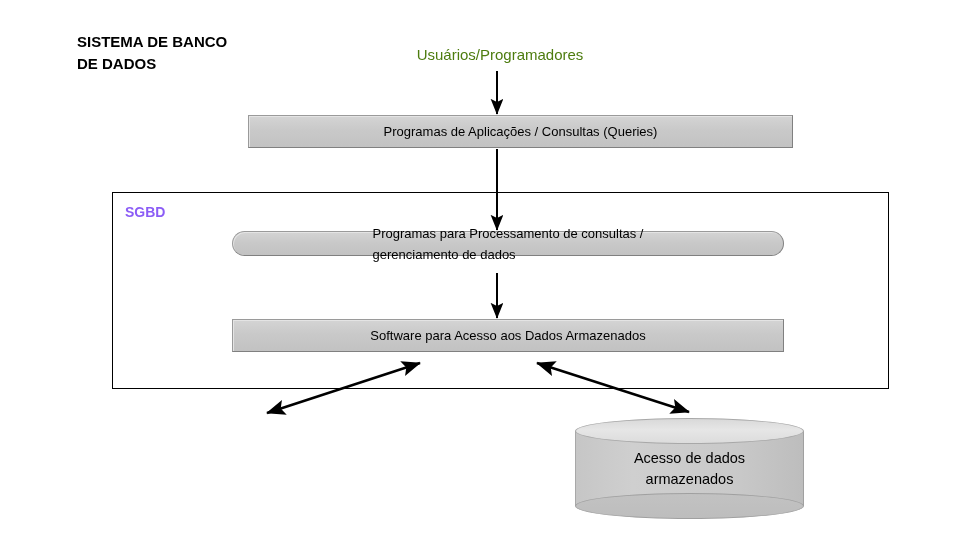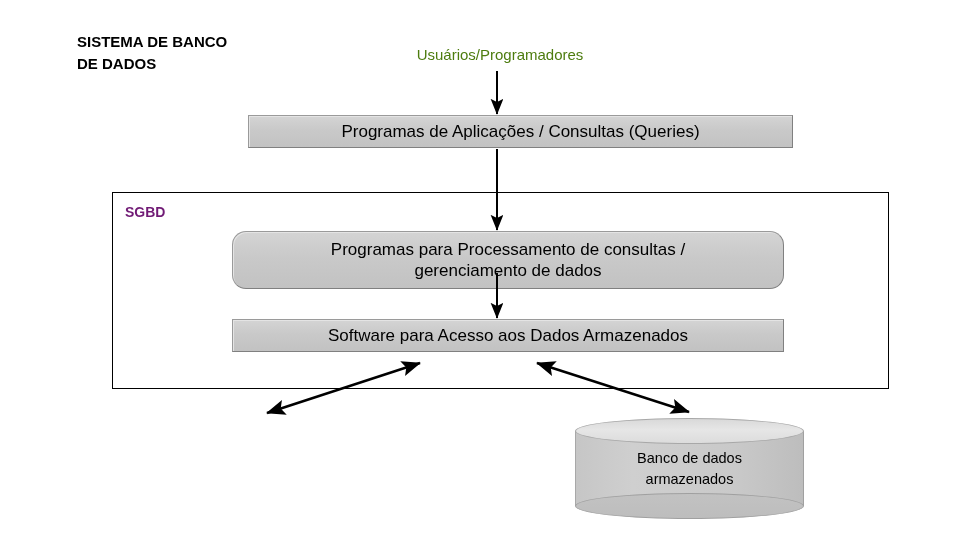--- a/index.html
+++ b/index.html
@@ -38,21 +38,21 @@
     font-size: 15px;
     font-weight: normal;
     color: #4d7c0f;
   }
   .sgbd-label {
     position: absolute;
     left: 125px;
     top: 204px;
     font-size: 14px;
     font-weight: bold;
-    color: #701a75;
+    color: #8b5cf6;
   }
 
   
   .sgbd-frame {
     position: absolute;
     left: 112px;
     top: 192px;
     width: 777px;
     height: 197px;
     border: 1.6px solid #000000;
@@ -65,28 +65,28 @@
     position: absolute;
     box-sizing: border-box;
     border: 1px solid #9a9a9a;
     border-right-color: #808080;
     border-bottom-color: #808080;
     background: linear-gradient(to bottom, #d4d4d4 0%, #c9c9c9 45%, #c2c2c2 100%);
     box-shadow: inset 1px 1px 0 #e4e4e4;
     display: flex;
     align-items: center;
     justify-content: center;
-    text-align: center;
-    font-size: 17px;
+    text-align: left;
+    font-size: 13px;
     color: #000000;
     line-height: 21px;
     white-space: pre-line;
   }
   #box-apps      { left: 248px; top: 115px; width: 545px; height: 33px; }
-  #box-queryproc { left: 232px; top: 231px; width: 552px; height: 58px; border-radius: 14px; }
+  #box-queryproc { left: 232px; top: 231px; width: 552px; height: 25px; border-radius: 14px; }
   #box-storage   { left: 232px; top: 319px; width: 552px; height: 33px; }
 
   
   .cyl {
     position: absolute;
   }
   .cyl .body {
     position: absolute;
     left: 0;
     top: 13px;
@@ -163,21 +163,21 @@
   <div class="gbox" id="box-apps">Programas de Aplicações / Consultas (Queries)</div>
   <div class="gbox" id="box-queryproc">Programas para Processamento de consultas /
 gerenciamento de dados</div>
   <div class="gbox" id="box-storage">Software para Acesso aos Dados Armazenados</div>
 
 
   <div class="cyl" id="cyl-store">
     <div class="body"></div>
     <div class="bottom"></div>
     <div class="top"></div>
-    <div class="cyl-text">Banco de dados
+    <div class="cyl-text">Acesso de dados
 armazenados</div>
   </div>
 
   <svg id="arrows" viewBox="0 0 960 540">
     <defs>
       <marker id="ah" markerWidth="9" markerHeight="9" refX="7.6" refY="3.2" orient="auto" markerUnits="strokeWidth">
         <path d="M0,0 L8,3.2 L0,6.4 L1.6,3.2 Z" fill="#000000"></path>
       </marker>
       <marker id="ah-start" markerWidth="9" markerHeight="9" refX="7.6" refY="3.2" orient="auto-start-reverse" markerUnits="strokeWidth">
         <path d="M0,0 L8,3.2 L0,6.4 L1.6,3.2 Z" fill="#000000"></path>

